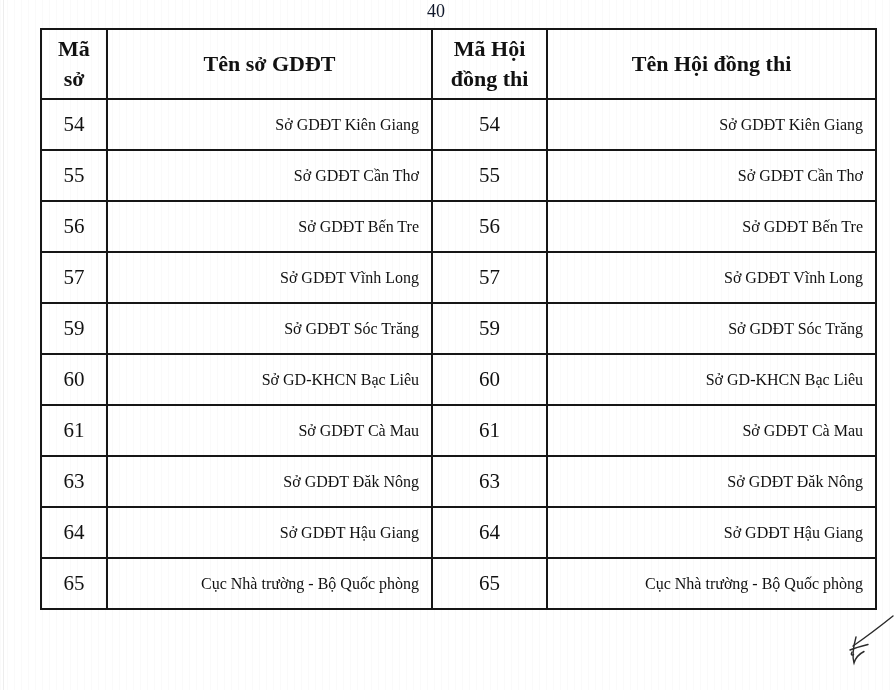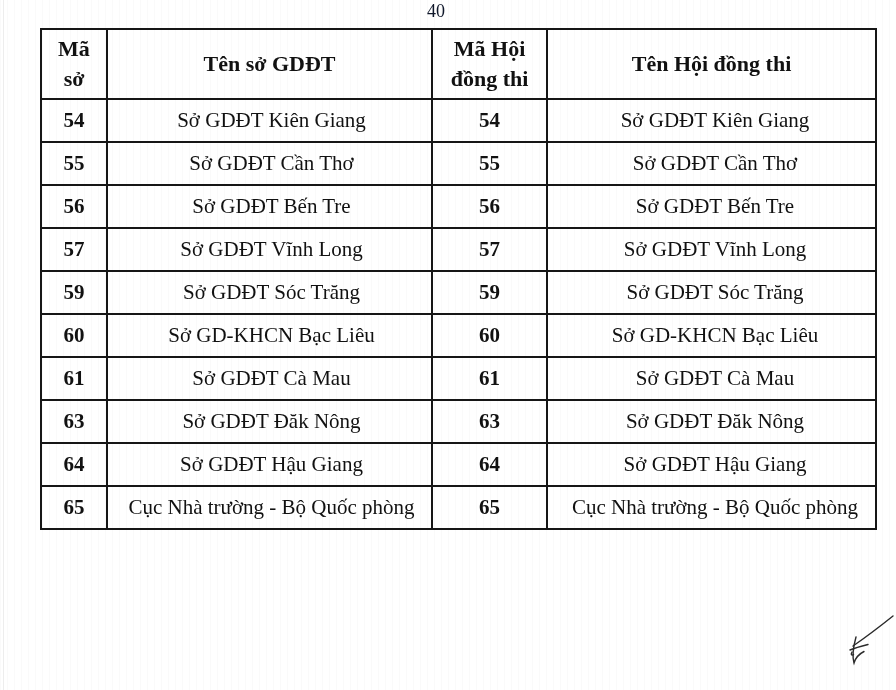--- a/index.html
+++ b/index.html
@@ -48,28 +48,28 @@
   .doc-table th {
     font-weight: bold;
     font-size: 22px;
     text-align: center;
     white-space: pre-line;
     line-height: 1.35;
     padding: 0;
   }
   td.code {
     text-align: center;
-    font-weight: bold;
+    font-weight: normal;
     font-size: 21px;
-    padding: 0;
+    padding: 12px;
   }
   td.name {
-    text-align: center;
-    font-size: 21px;
-    padding: 0 4px 0 8px;
+    text-align: right;
+    font-size: 16px;
+    padding: 0 12px 0 8px;
     white-space: nowrap;
   }
   td.name2 { padding-left: 11px; }
   .signature {
     position: absolute;
     left: 838px; top: 608px;
     width: 58px; height: 62px;
   }
 </style>
 </head>

